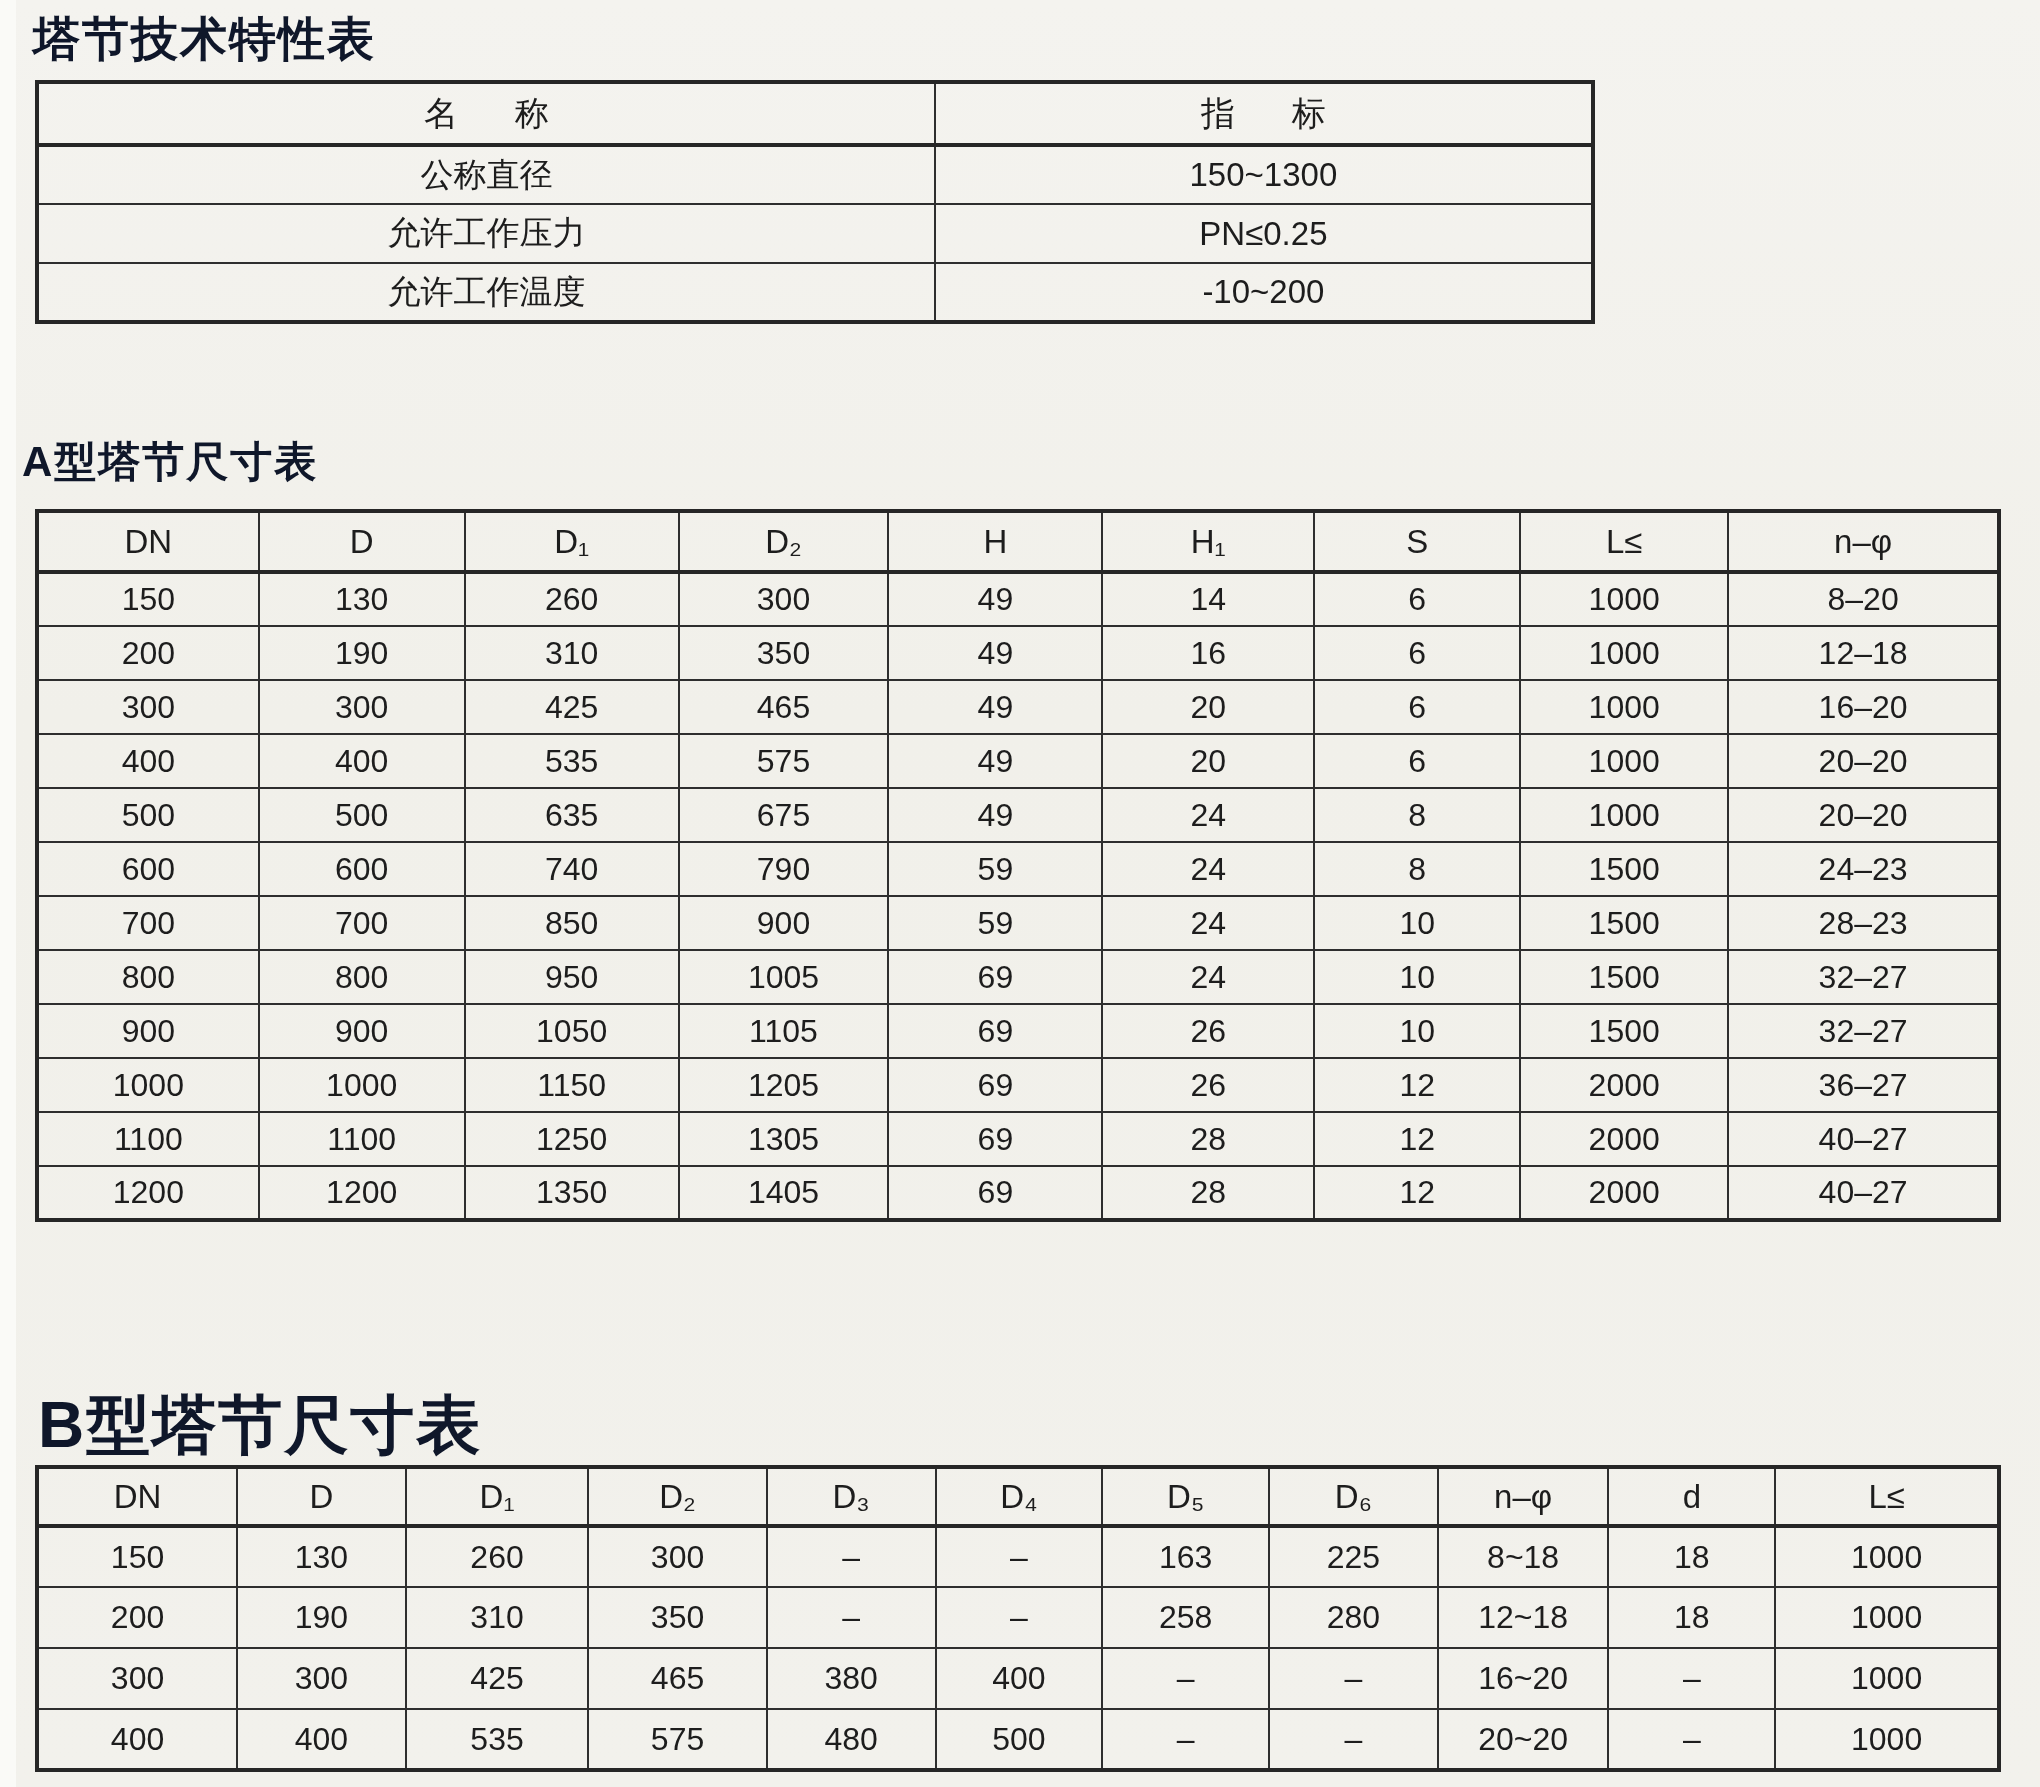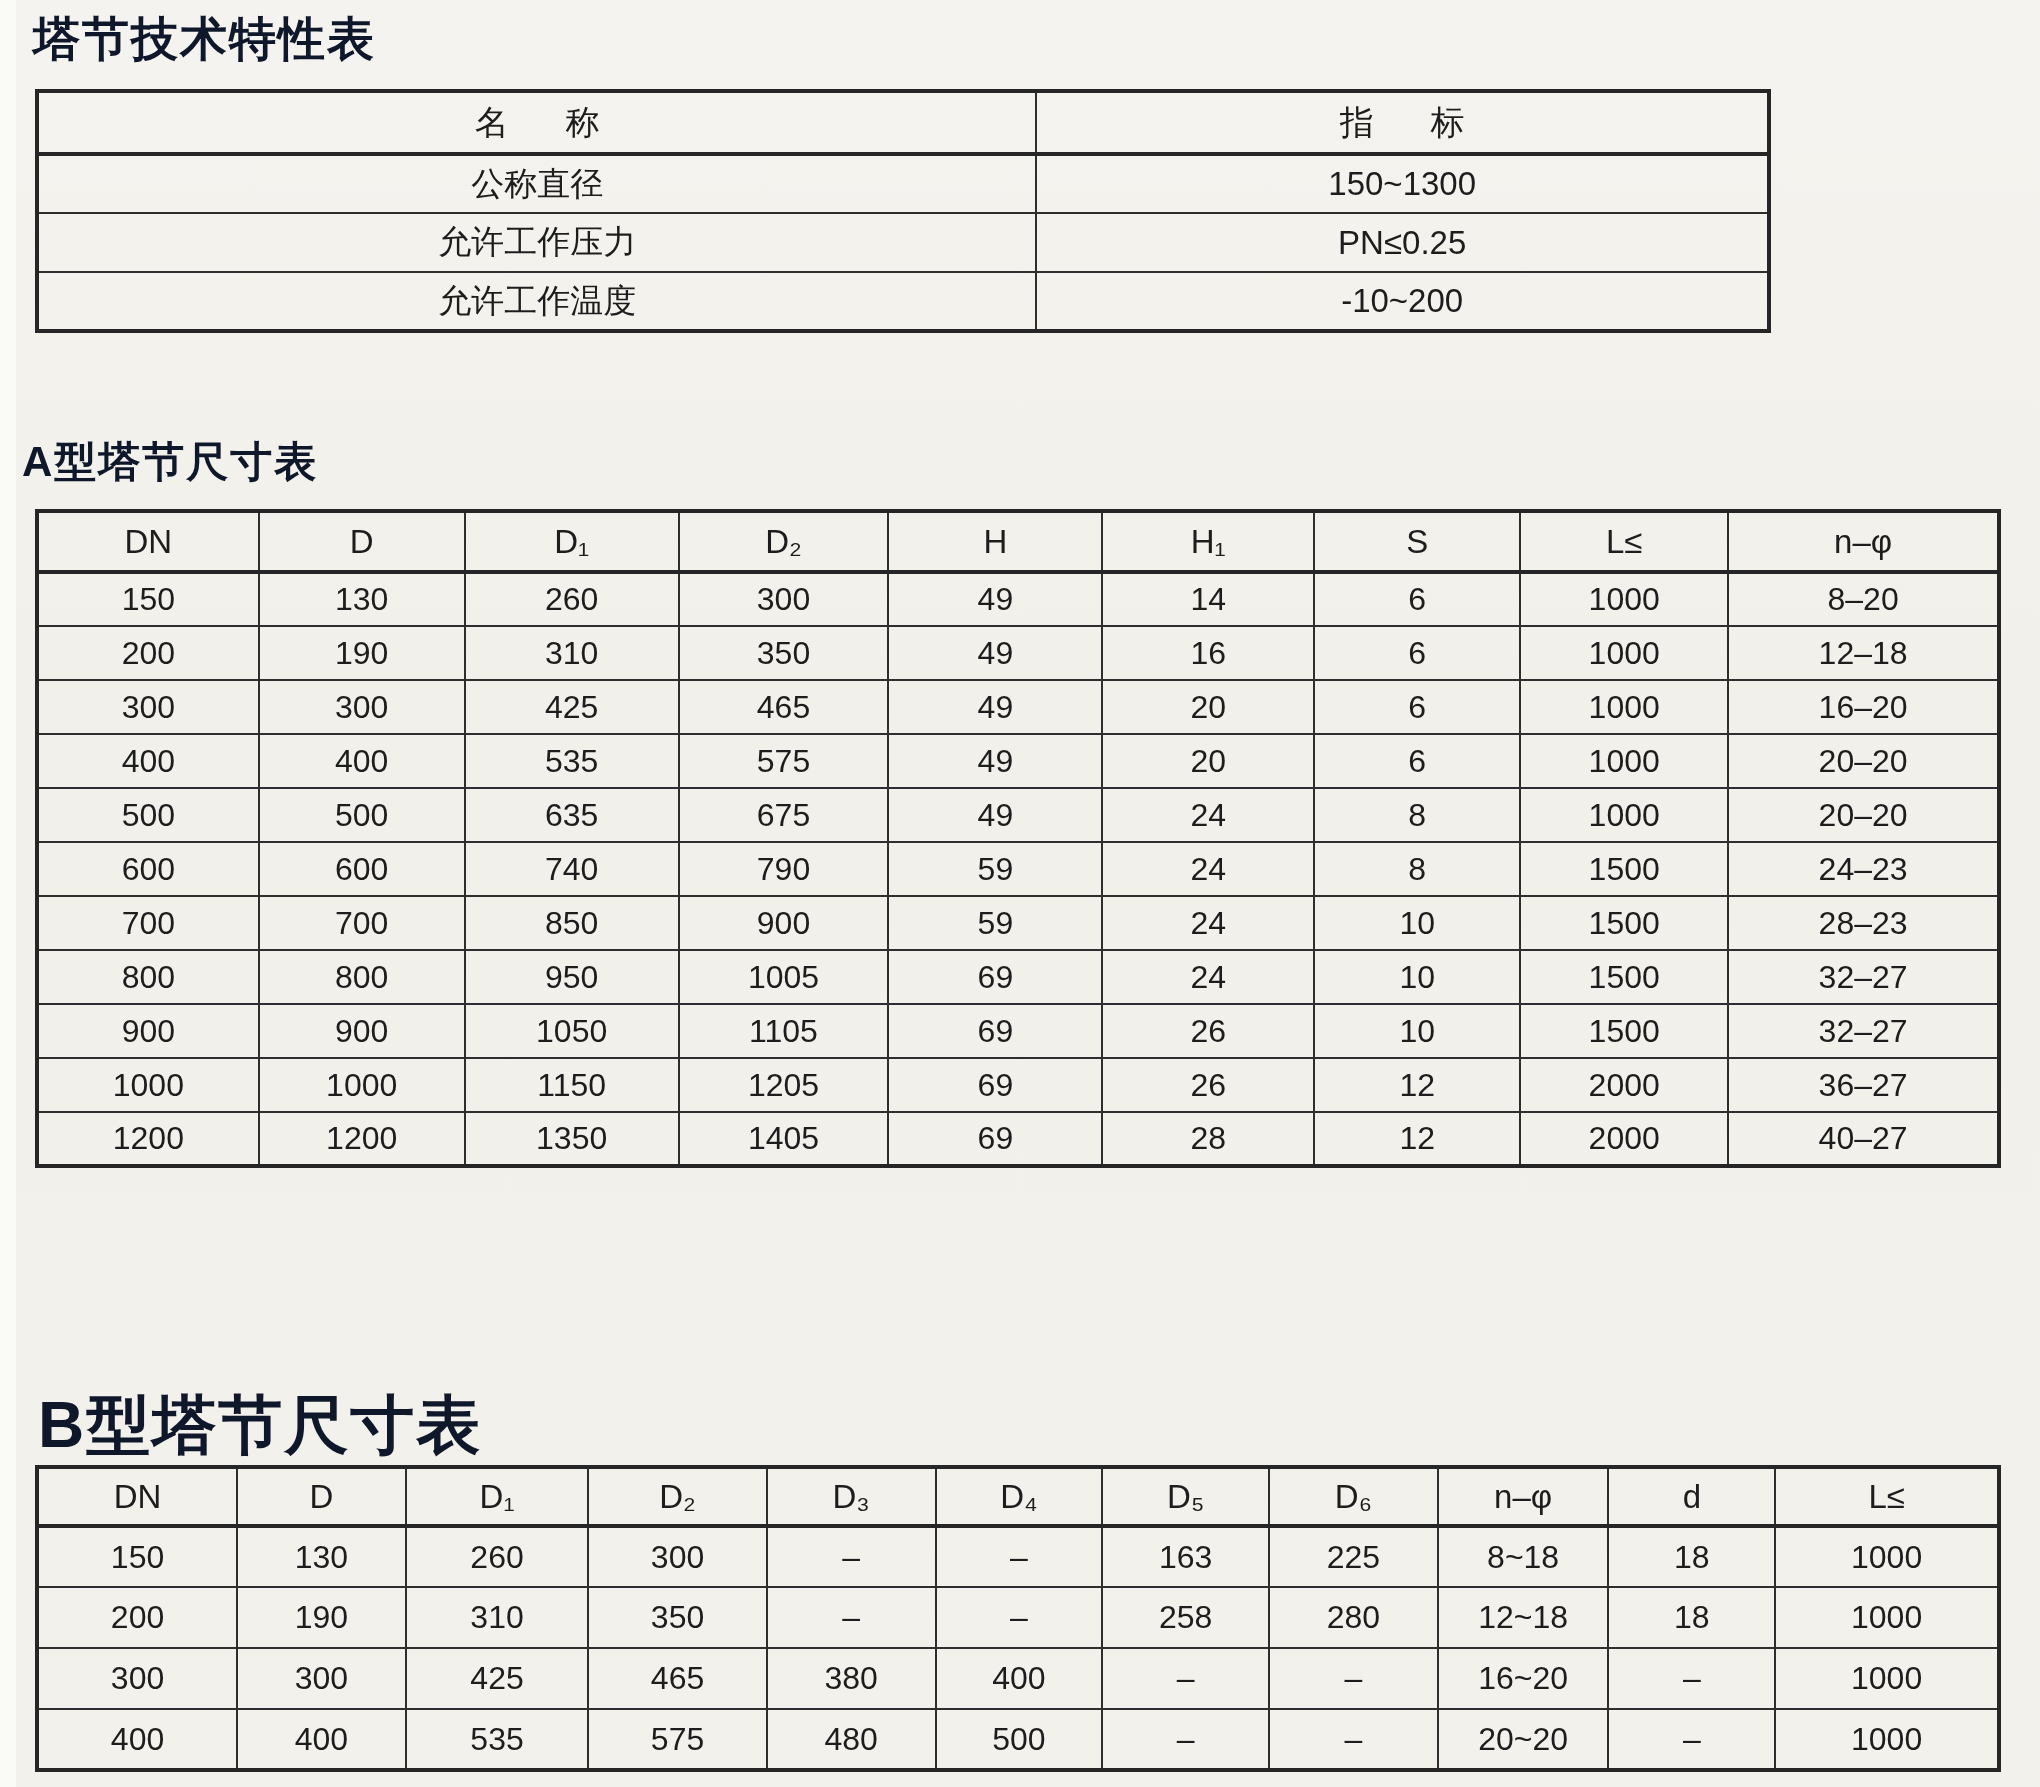--- a/index.html
+++ b/index.html
@@ -23,21 +23,21 @@
     background:transparent;
   }
   th,td{
     border:2px solid #2e2e2e;text-align:center;vertical-align:middle;
     font-weight:normal;padding:0;overflow:hidden;
   }
   table{border:4px solid #262626;}
   thead th{border-bottom:4px solid #262626;}
 
   
-  #table1{left:35px;top:89px;width:1736px;font-size:33px;}
+  #table1{left:35px;top:80px;width:1560px;font-size:33px;}
   #table1 thead tr{height:63px;}
   #table1 tbody tr{height:59px;}
   #table1 th{white-space:pre;font-size:34px;}
 
   
   #tableA{left:35px;top:509px;width:1966px;font-size:32px;}
   #tableA thead tr{height:61px;}
   #tableA tbody tr{height:54px;}
   #tableA thead th{font-size:33px;}
 
@@ -211,20 +211,31 @@
       <tr>
         <td>1000</td>
         <td>1000</td>
         <td>1150</td>
         <td>1205</td>
         <td>69</td>
         <td>26</td>
         <td>12</td>
         <td>2000</td>
         <td>36–27</td>
+      </tr>
+      <tr>
+        <td>1100</td>
+        <td>1100</td>
+        <td>1250</td>
+        <td>1305</td>
+        <td>69</td>
+        <td>28</td>
+        <td>12</td>
+        <td>2000</td>
+        <td>40–27</td>
       </tr>
       <tr>
         <td>1200</td>
         <td>1200</td>
         <td>1350</td>
         <td>1405</td>
         <td>69</td>
         <td>28</td>
         <td>12</td>
         <td>2000</td>

